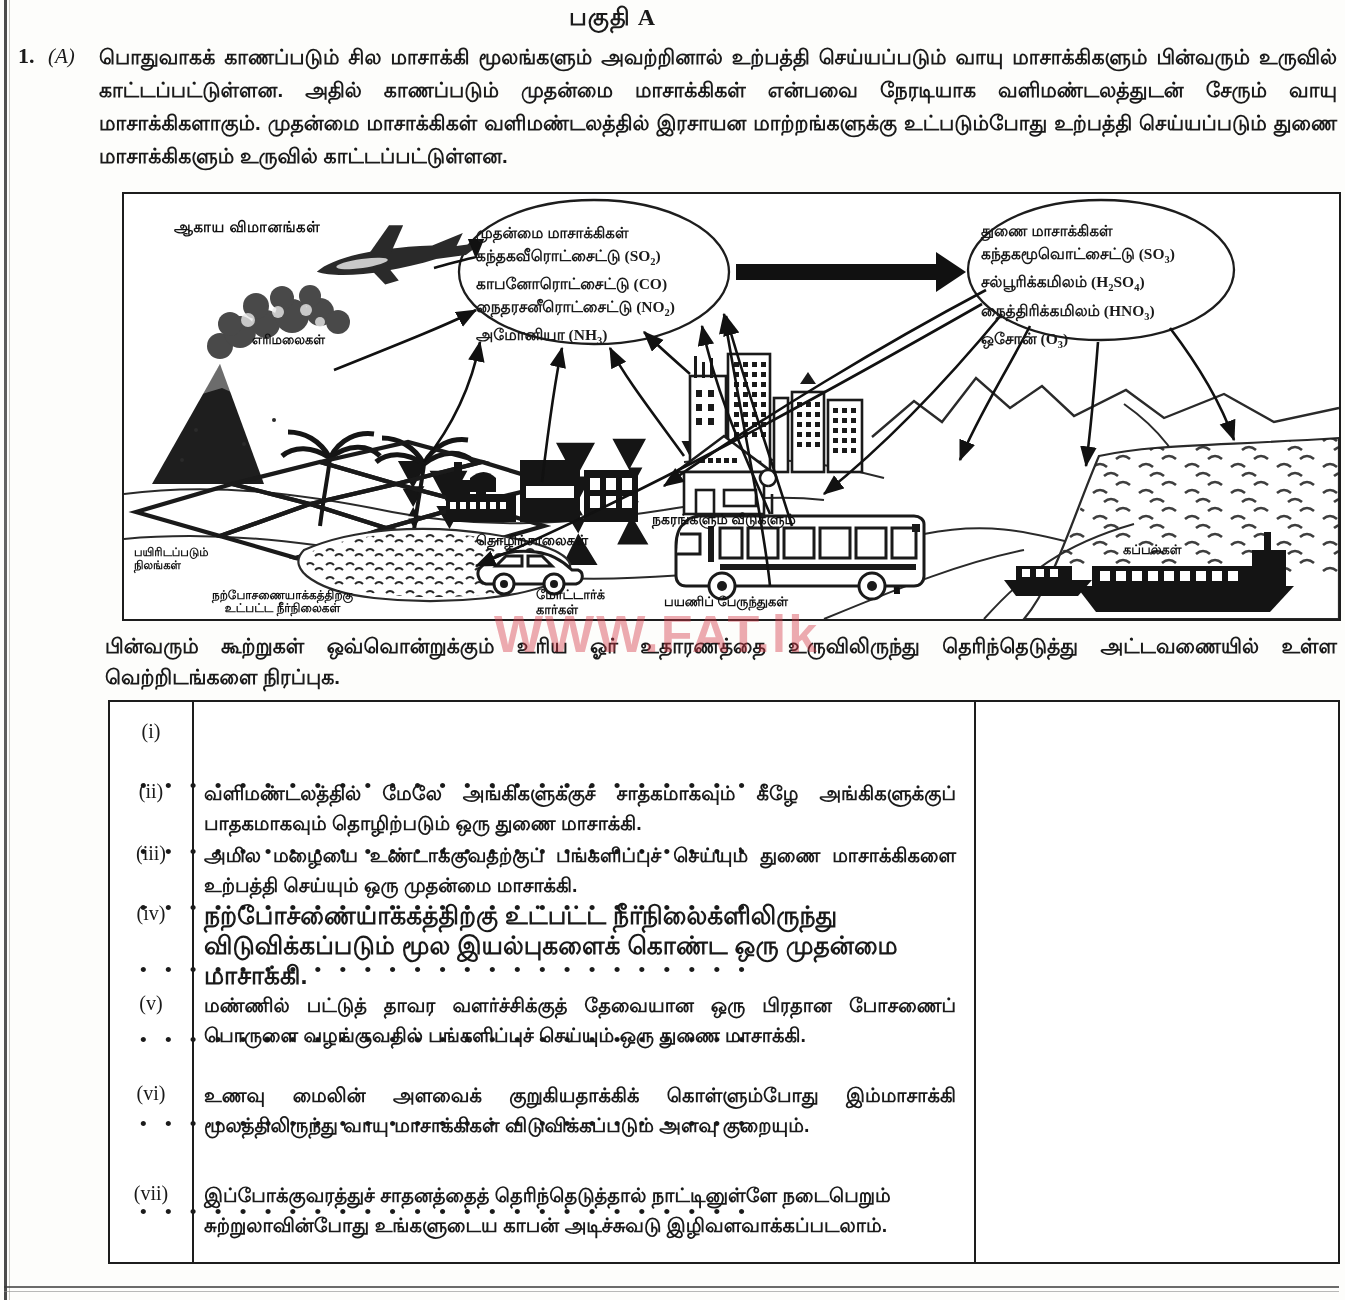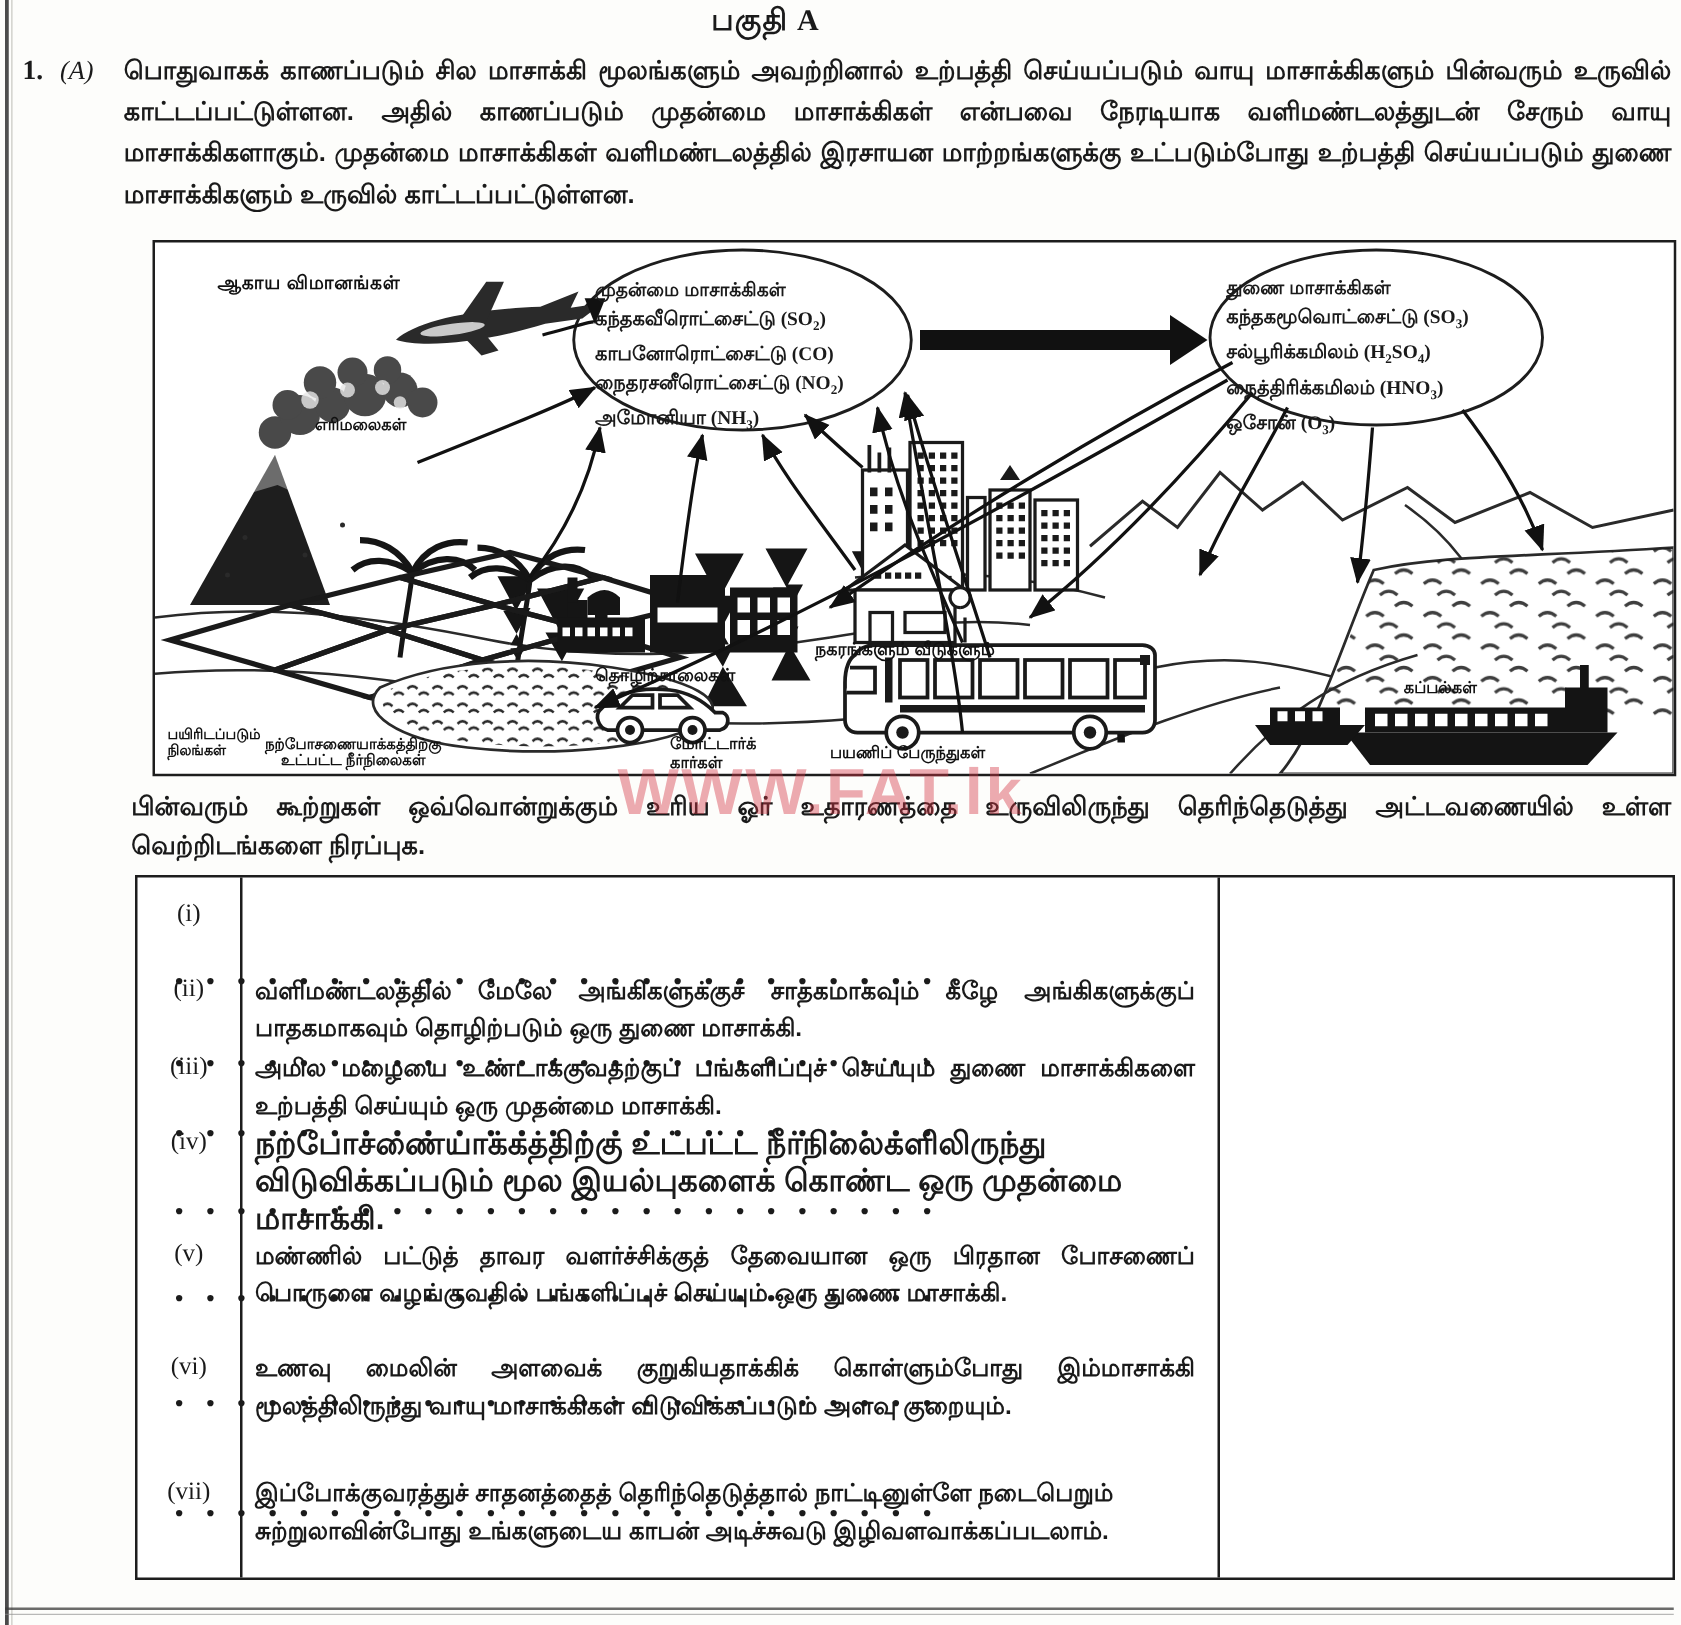--- a/index.html
+++ b/index.html
@@ -54,21 +54,21 @@
   .ellipse-label sub{font-size:10.5px;}
   .ell-primary{left:352px;top:28px;}
   .ell-secondary{left:857px;top:26px;}
 
   .fig-cap{
     position:absolute;font-size:14px;font-weight:700;color:#111;white-space:nowrap;
     font-family:"Liberation Sans","DejaVu Sans",sans-serif;
   }
   .cap-aircraft{left:50px;top:24px;font-size:15px;letter-spacing:.5px;}
   .cap-volcano{left:128px;top:138px;font-size:13px;}
-  .cap-farm{left:10px;top:352px;font-size:11.5px;line-height:13px;margin-top:36px;}
+  .cap-farm{left:10px;top:352px;font-size:11.5px;line-height:13px;}
   .cap-eutro{left:88px;top:395px;font-size:12px;line-height:13px;text-align:center;}
   .cap-factory{left:352px;top:338px;font-size:14px;}
   .cap-city{left:528px;top:317px;font-size:14px;}
   .cap-cars{left:412px;top:393px;font-size:13px;line-height:15px;}
   .cap-bus{left:540px;top:400px;font-size:13px;}
   .cap-ships{left:999px;top:348px;font-size:13px;}
 
   
   .instruct{
     position:absolute;left:105px;top:630px;width:1232px;

